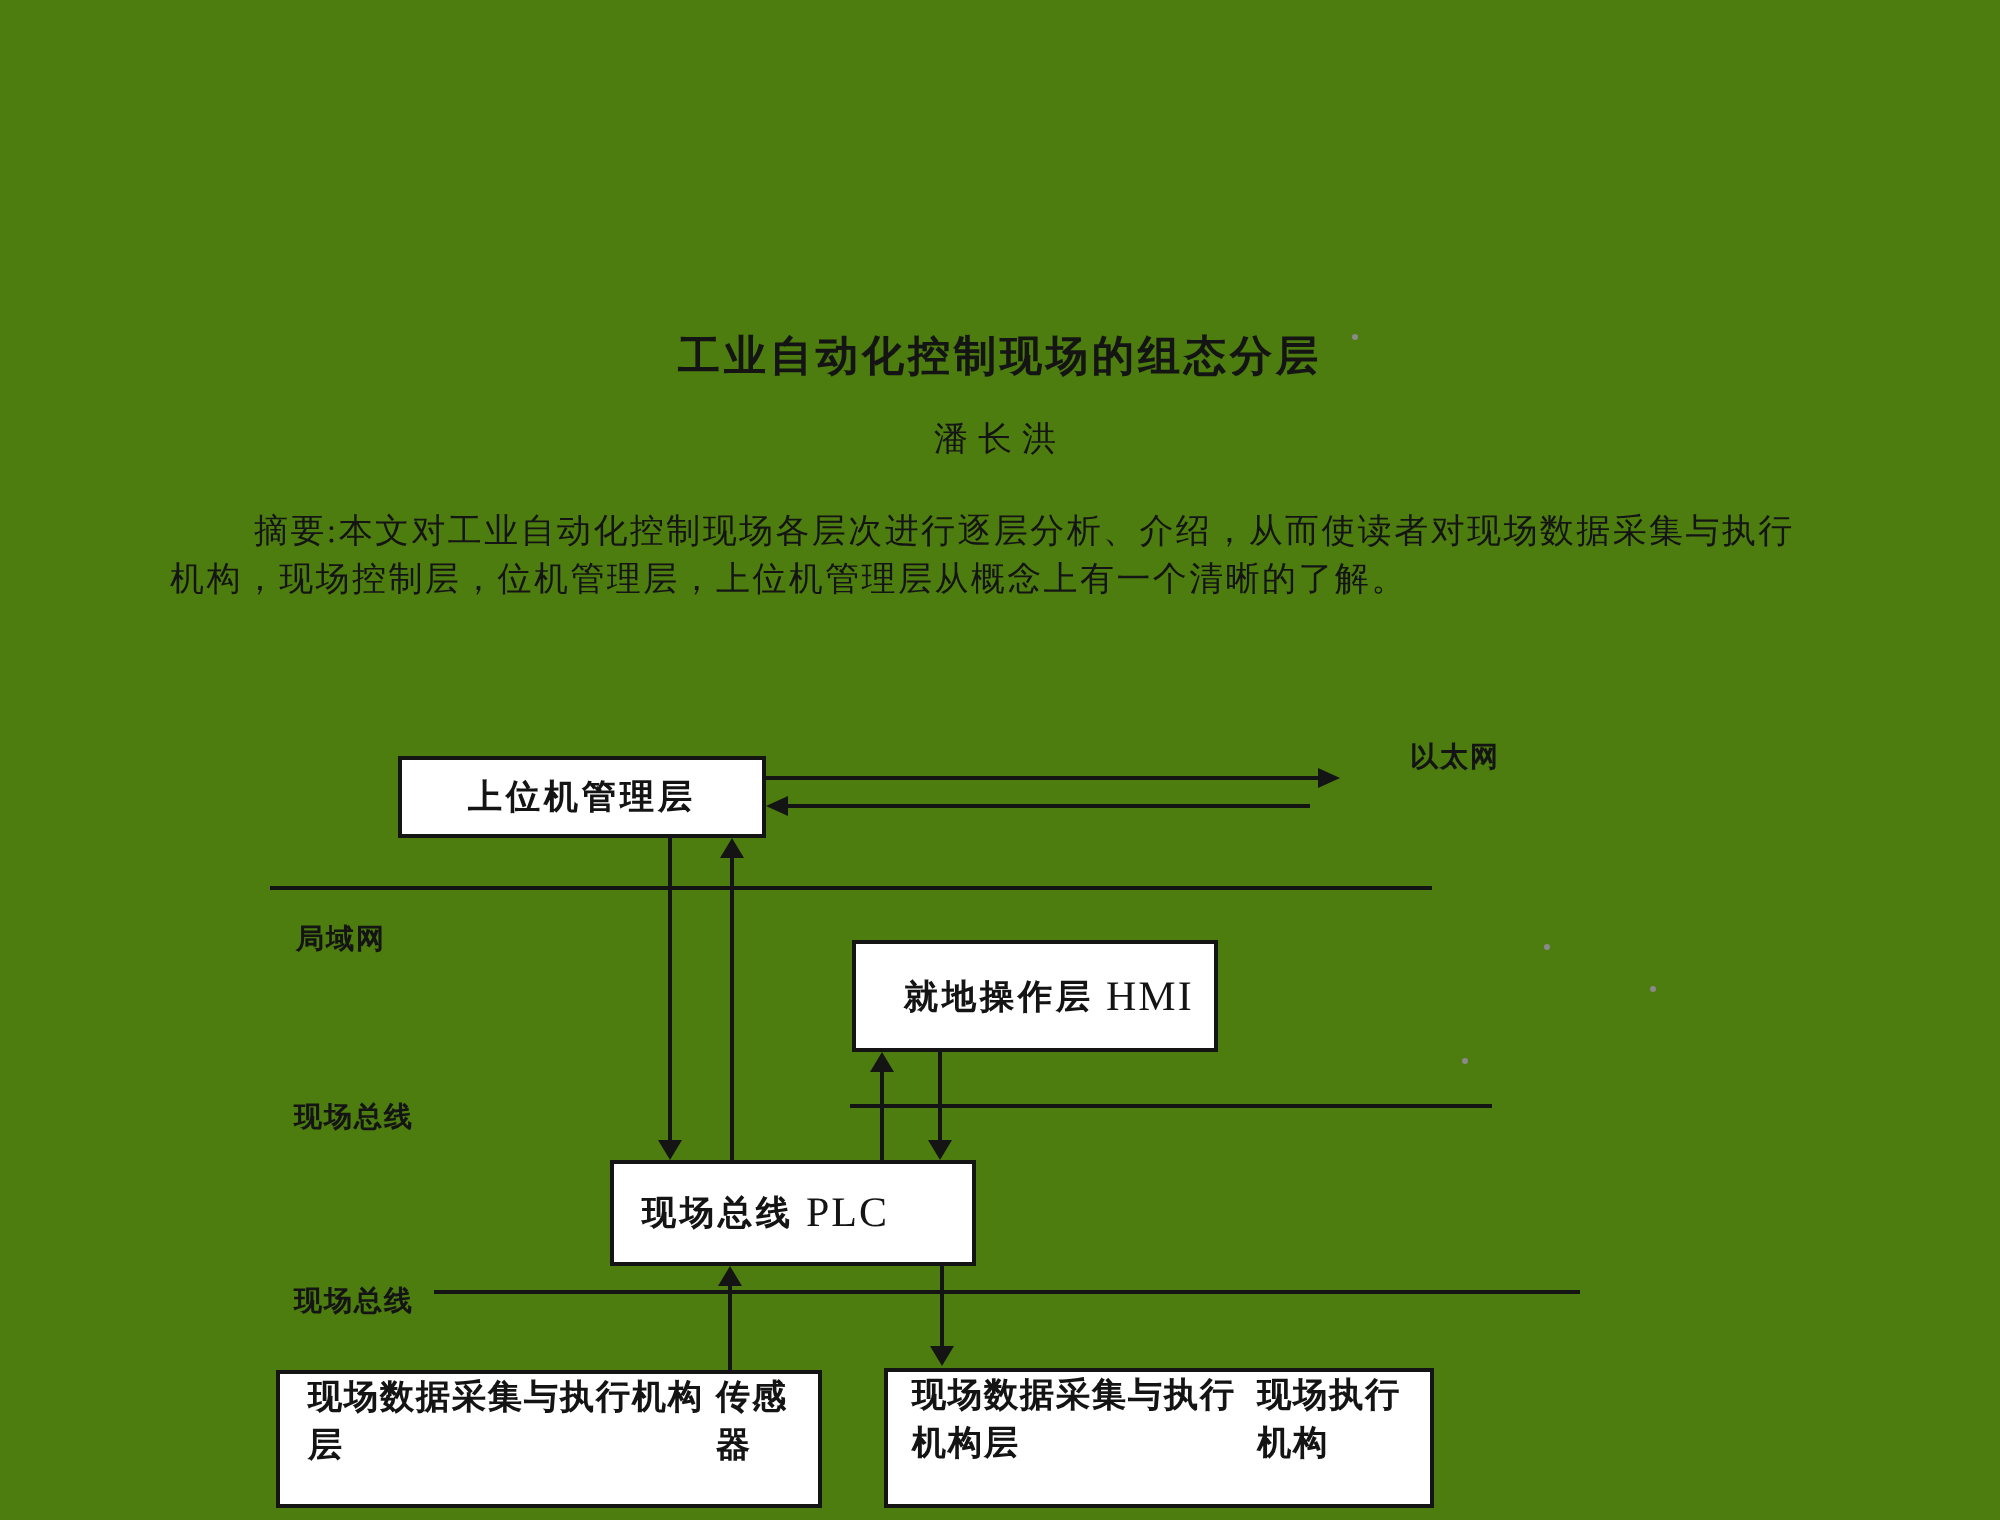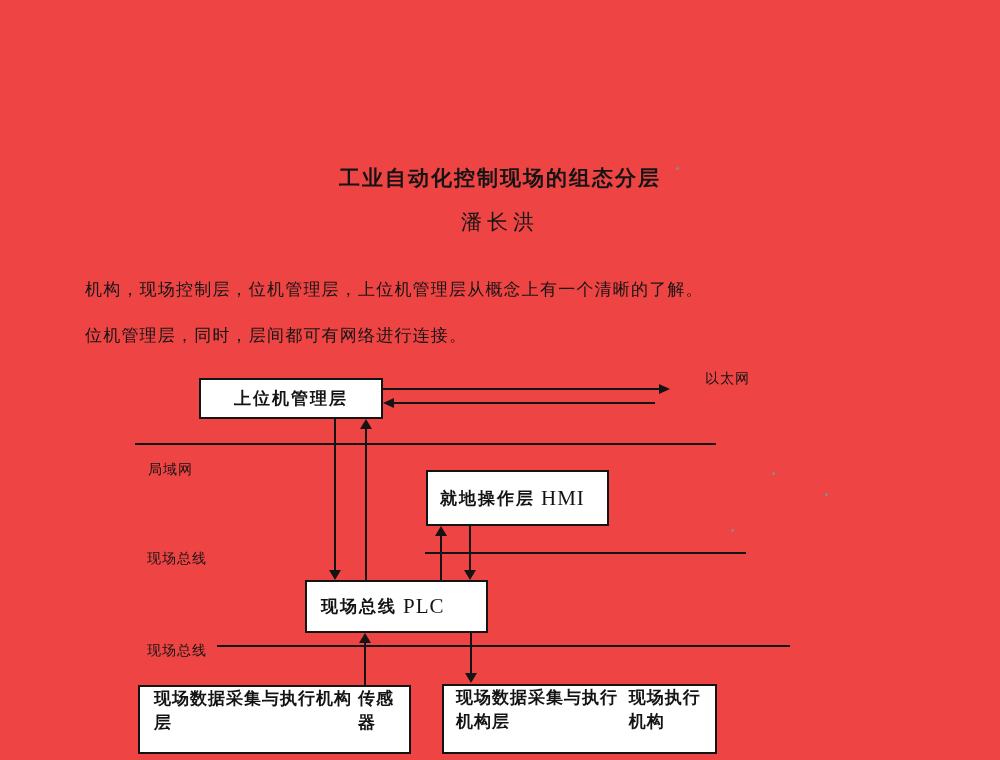--- a/index.html
+++ b/index.html
@@ -1,70 +1,70 @@
 <!DOCTYPE html>
 <html><head>
 <meta charset="utf-8">
 <style>
   html,body{margin:0;padding:0;background:#ffffff;}
-  .page{position:relative;width:1000px;height:760px;background:#ef4444;overflow:hidden;
+  .page{position:relative;width:1000px;height:760px;background:#4d7c0f;overflow:hidden;
         font-family:"Liberation Serif", serif;color:#141414;}
 
   
   .title{position:absolute;left:0;top:164px;width:1000px;text-align:center;
          font-family:"Liberation Sans", sans-serif;font-weight:bold;
          font-size:21px;letter-spacing:2px;}
   .author{position:absolute;left:0;top:208px;width:1000px;text-align:center;
-          font-size:21px;letter-spacing:5px;}
+          font-size:17px;letter-spacing:5px;}
   .bodyline{position:absolute;font-size:17px;letter-spacing:1.2px;white-space:nowrap;}
   .l1{left:127px;top:254px;}
   .l2{left:85px; top:278px;}
   .l3{left:127px;top:301px;}
   .l4{left:85px; top:324px;}
 
   
   .dbox{position:absolute;border:2px solid #141414;background:#fff;box-sizing:border-box;
         font-family:"Liberation Sans", sans-serif;font-weight:bold;font-size:17px;
         letter-spacing:2px;display:flex;align-items:center;}
   .dbox .latin{font-size:21px;letter-spacing:1px;margin-left:6px;font-weight:normal;
                font-family:Liberation Serif, serif;}
   .dbox2{flex-direction:row;align-items:flex-start;justify-content:center;line-height:24px;
          letter-spacing:1px;}
   .hline{position:absolute;background:#141414;height:2px;}
   .vline{position:absolute;background:#141414;width:2px;}
-  .netlabel{position:absolute;font-family:"Liberation Sans", sans-serif;font-weight:normal;
+  .netlabel{position:absolute;font-family:"Liberation Sans", sans-serif;font-weight:bold;
             font-size:14px;letter-spacing:1px;white-space:nowrap;}
   .ah{position:absolute;width:0;height:0;}
   .ah-up{border-left:6px solid transparent;border-right:6px solid transparent;
          border-bottom:10px solid #141414;}
   .ah-down{border-left:6px solid transparent;border-right:6px solid transparent;
            border-top:10px solid #141414;}
   .ah-right{border-top:5px solid transparent;border-bottom:5px solid transparent;
             border-left:11px solid #141414;}
   .ah-left{border-top:5px solid transparent;border-bottom:5px solid transparent;
            border-right:11px solid #141414;}
   .speck{position:absolute;width:3px;height:3px;background:#8a8a8a;border-radius:50%;}
 
   
   .b-mgmt{left:199px;top:378px;width:184px;height:41px;justify-content:center;text-align:center;}
-  .b-hmi{left:426px;top:470px;width:183px;height:56px;padding-left:12px;}
+  .b-hmi{left:426px;top:470px;width:183px;height:56px;padding-left:24px;}
   .b-plc{left:305px;top:580px;width:183px;height:53px;padding-left:14px;}
   .b-sen{left:138px;top:685px;width:273px;height:69px;padding-left:14px;}
   .b-act{left:442px;top:684px;width:275px;height:70px;padding-left:12px;}
 </style>
 </head>
 <body>
 
 <div class="page">
 
   <div class="title">工业自动化控制现场的组态分层</div>
   <div class="author">潘长洪</div>
 
+  <div class="bodyline l1">摘要:本文对工业自动化控制现场各层次进行逐层分析、介绍，从而使读者对现场数据采集与执行</div>
   <div class="bodyline l2">机构，现场控制层，位机管理层，上位机管理层从概念上有一个清晰的了解。</div>
-  <div class="bodyline l4">位机管理层，同时，层间都可有网络进行连接。</div>
 
   <div>
 
     <div class="dbox b-mgmt">
       <span>上位机管理层</span>
     </div>
 
     <div class="dbox b-hmi">
       <span>就地操作层</span>
       <span class="latin">HMI</span>

